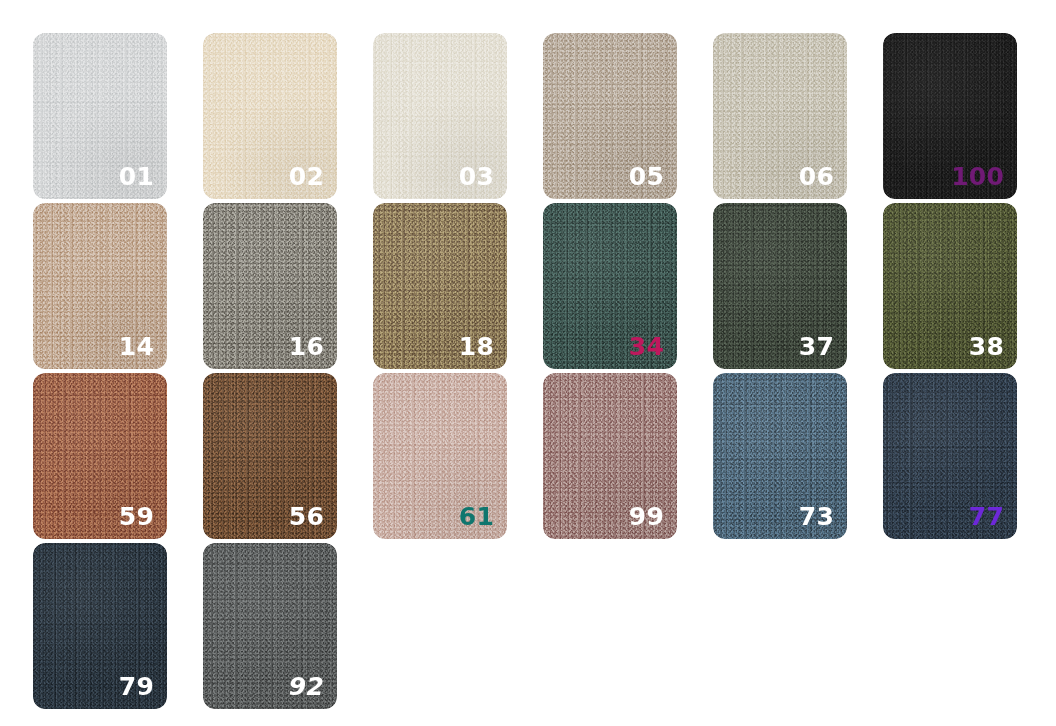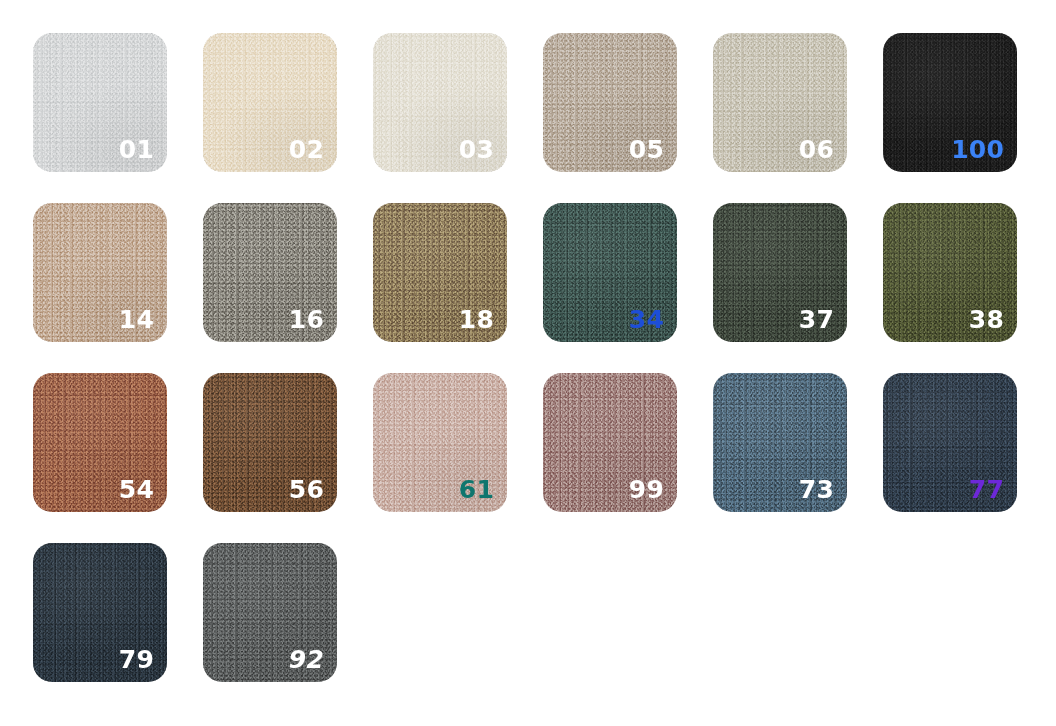--- a/index.html
+++ b/index.html
@@ -27,22 +27,22 @@
     grid-auto-rows: 145px;
     column-gap: 36px;
     row-gap: 25px;
     align-content: start;
     justify-content: start;
   }
 
   .swatch {
     position: relative;
     width: 134px;
-    height: 139px;
-    border-radius: 19px;
+    height: 166px;
+    border-radius: 12px;
     overflow: hidden;
     box-sizing: border-box;
     isolation: isolate;
   }
 
   
   .swatch-fill {
     position: absolute;
     inset: 0;
     border-radius: 12px;
@@ -159,21 +159,21 @@
       <div class="swatch-grain" style="background-position: 1px 9px;"></div>
       <div class="swatch-grain-fine" style="background-position: 9px 5px;"></div>
       <div class="swatch-sheen"></div>
       <span class="swatch-code" style="color: rgb(255, 255, 255);">06</span>
     </div>
     <div class="swatch">
       <div class="swatch-fill" style="background-color: rgb(27, 27, 27);"></div>
       <div class="swatch-grain" style="background-position: 14px 16px;"></div>
       <div class="swatch-grain-fine" style="background-position: 3px 3px;"></div>
       <div class="swatch-sheen"></div>
-      <span class="swatch-code" style="color: #3b82f6;">100</span>
+      <span class="swatch-code" style="color: #701a75;">100</span>
     </div>
     <div class="swatch">
       <div class="swatch-fill" style="background-color: rgb(196, 171, 149);"></div>
       <div class="swatch-grain" style="background-position: 10px 4px;"></div>
       <div class="swatch-grain-fine" style="background-position: 8px 1px;"></div>
       <div class="swatch-sheen"></div>
       <span class="swatch-code" style="color: rgb(255, 255, 255);">14</span>
     </div>
     <div class="swatch">
       <div class="swatch-fill" style="background-color: rgb(134, 131, 122);"></div>
@@ -187,42 +187,42 @@
       <div class="swatch-grain" style="background-position: 2px 18px;"></div>
       <div class="swatch-grain-fine" style="background-position: 7px 10px;"></div>
       <div class="swatch-sheen"></div>
       <span class="swatch-code" style="color: rgb(255, 255, 255);">18</span>
     </div>
     <div class="swatch">
       <div class="swatch-fill" style="background-color: rgb(57, 81, 76);"></div>
       <div class="swatch-grain" style="background-position: 15px 6px;"></div>
       <div class="swatch-grain-fine" style="background-position: 1px 8px;"></div>
       <div class="swatch-sheen"></div>
-      <span class="swatch-code" style="color: #1d4ed8;">34</span>
+      <span class="swatch-code" style="color: #be185d;">34</span>
     </div>
     <div class="swatch">
       <div class="swatch-fill" style="background-color: rgb(60, 69, 58);"></div>
       <div class="swatch-grain" style="background-position: 11px 13px;"></div>
       <div class="swatch-grain-fine" style="background-position: 6px 6px;"></div>
       <div class="swatch-sheen"></div>
       <span class="swatch-code" style="color: rgb(255, 255, 255);">37</span>
     </div>
     <div class="swatch">
       <div class="swatch-fill" style="background-color: rgb(77, 83, 49);"></div>
       <div class="swatch-grain" style="background-position: 7px 1px;"></div>
       <div class="swatch-grain-fine" style="background-position: 0px 4px;"></div>
       <div class="swatch-sheen"></div>
       <span class="swatch-code" style="color: rgb(255, 255, 255);">38</span>
     </div>
     <div class="swatch">
       <div class="swatch-fill" style="background-color: rgb(155, 95, 69);"></div>
       <div class="swatch-grain" style="background-position: 3px 8px;"></div>
       <div class="swatch-grain-fine" style="background-position: 5px 2px;"></div>
       <div class="swatch-sheen"></div>
-      <span class="swatch-code" style="color: rgb(255, 255, 255);">54</span>
+      <span class="swatch-code" style="color: rgb(255, 255, 255);">59</span>
     </div>
     <div class="swatch">
       <div class="swatch-fill" style="background-color: rgb(108, 75, 49);"></div>
       <div class="swatch-grain" style="background-position: 16px 15px;"></div>
       <div class="swatch-grain-fine" style="background-position: 10px 0px;"></div>
       <div class="swatch-sheen"></div>
       <span class="swatch-code" style="color: rgb(255, 255, 255);">56</span>
     </div>
     <div class="swatch">
       <div class="swatch-fill" style="background-color: rgb(203, 176, 166);"></div>

